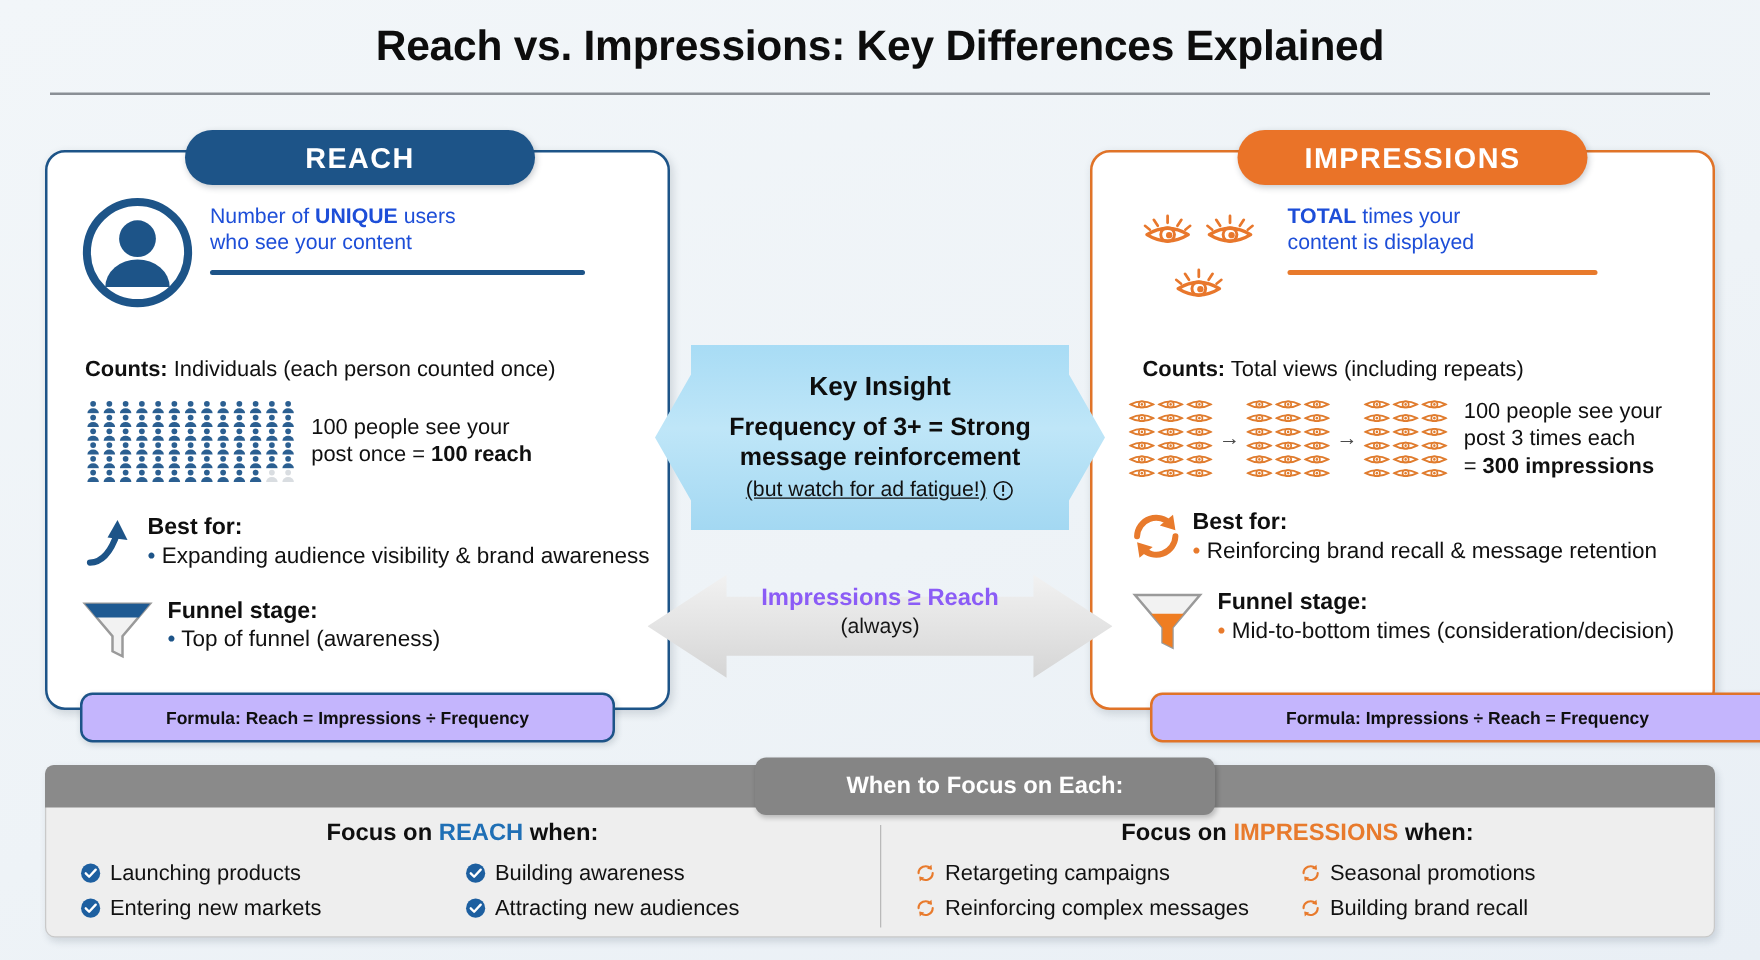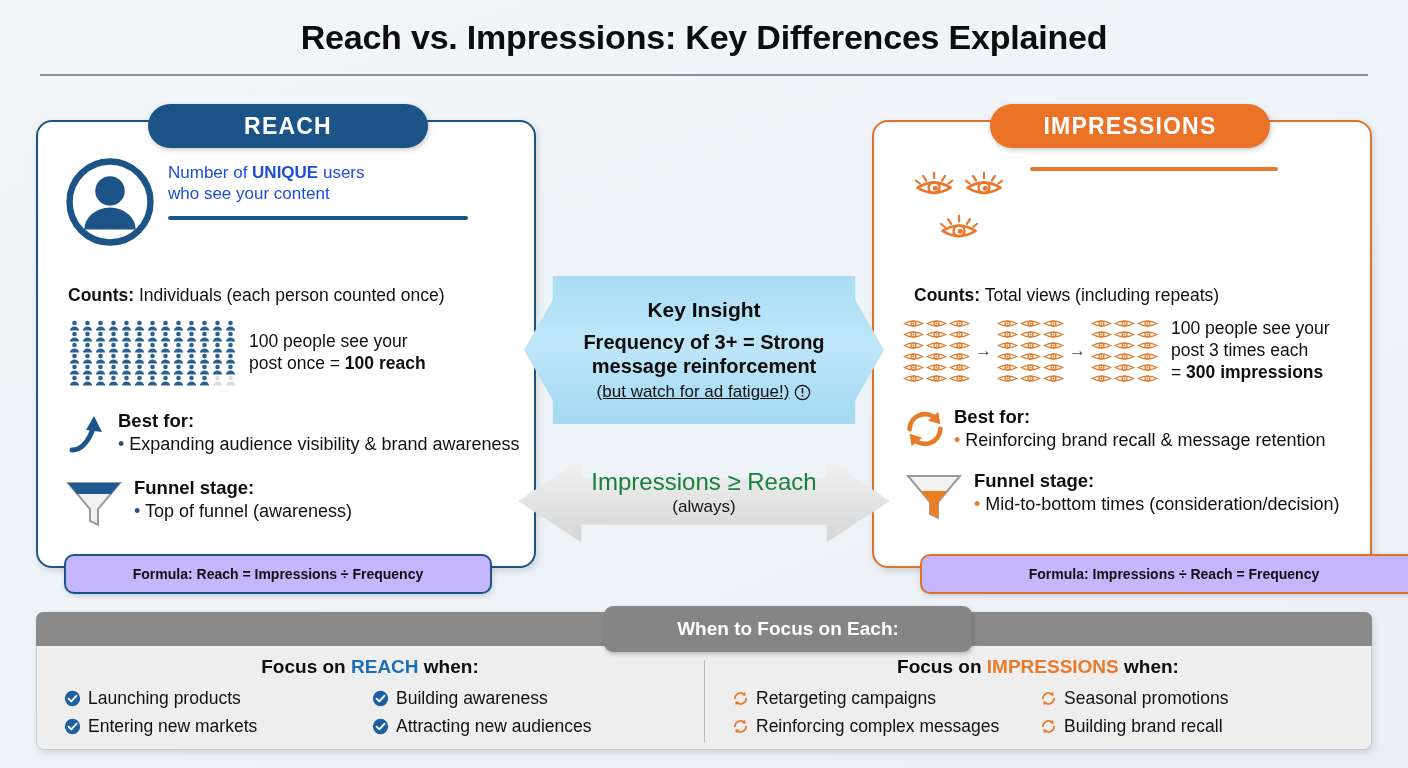--- a/index.html
+++ b/index.html
@@ -115,21 +115,21 @@
   
   .gray-arrow {
     position:absolute; left:518px; top:452px; width:372px; height:98px;
     background:linear-gradient(180deg,#f4f4f4 0%,#e2e2e2 55%,#d2d2d2 100%);
     clip-path:polygon(0% 50%, 17% 8%, 17% 26%, 83% 26%, 83% 8%, 100% 50%, 83% 92%, 83% 74%, 17% 74%, 17% 92%);
     z-index:6;
   }
   .gray-arrow-txt {
     position:absolute; left:518px; top:468px; width:372px; text-align:center; z-index:7;
   }
-  .ga-main { font-size:24px; font-weight:normal; color:#15803d; }
+  .ga-main { font-size:19px; font-weight:bold; color:#8b5cf6; }
   .ga-sub  { font-size:17px; color:#151515; margin-top:1px; }
 
   
   .footer {
     position:absolute; left:36px; top:612px; width:1336px; height:138px;
     background:#eeeeee; border:1px solid #c9c9c9; border-radius:8px;
     box-shadow:2px 3px 6px rgba(40,60,80,0.15);
   }
   .footer-bar {
     position:absolute; left:36px; top:612px; width:1336px; height:34px;
@@ -584,20 +584,24 @@
               <circle cx="1.6" cy="0.6" r="3.2" fill="#e8772c"></circle>
               <path d="M0 -12 L0 -19" stroke="#e8772c" stroke-width="2.8" stroke-linecap="round"></path>
               <path d="M-10 -9 L-14 -15" stroke="#e8772c" stroke-width="2.8" stroke-linecap="round"></path>
               <path d="M10 -9 L14 -15" stroke="#e8772c" stroke-width="2.8" stroke-linecap="round"></path>
               <path d="M-18 -5 L-23 -9" stroke="#e8772c" stroke-width="2.6" stroke-linecap="round"></path>
               <path d="M18 -5 L23 -9" stroke="#e8772c" stroke-width="2.6" stroke-linecap="round"></path>
             </g>
           </svg>
       </span>
       <div style="margin-left:6px;">
+        <div class="hdr-txt">
+          <b>TOTAL</b><span> times your</span><br>
+          <span>content is displayed</span>
+        </div>
         <div class="underline orange"></div>
       </div>
     </div>
 
     <div class="counts right">
       <b>Counts:</b>
       <span>Total views (including repeats)</span>
     </div>
 
     <div class="example right">

